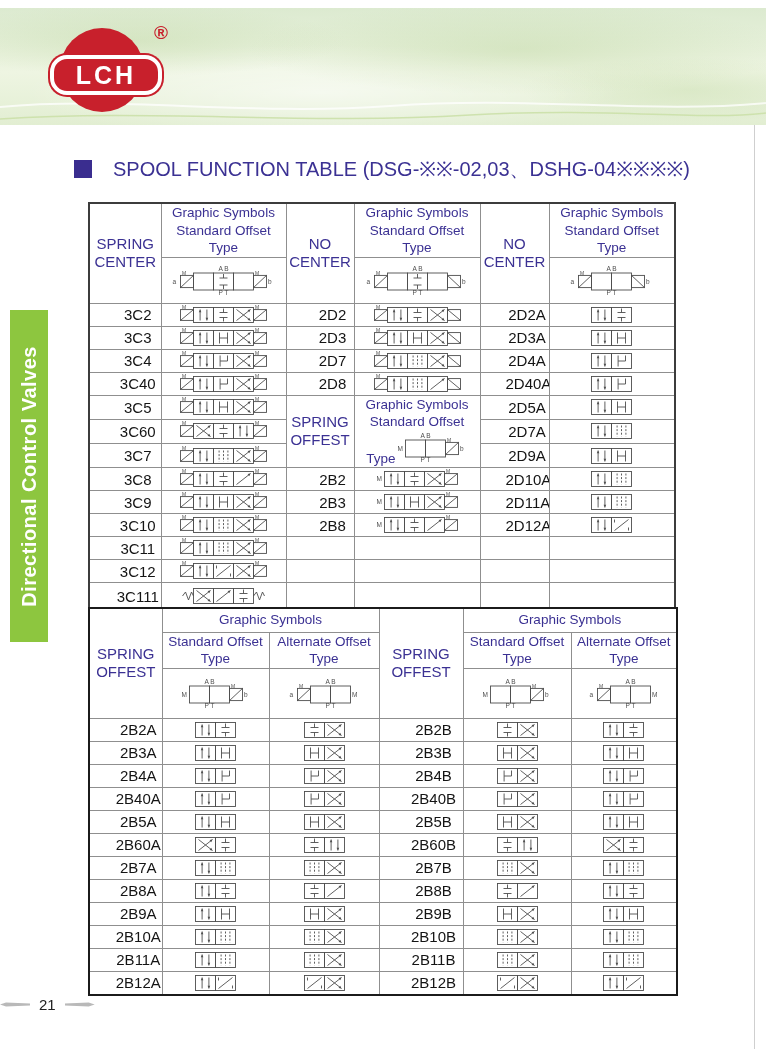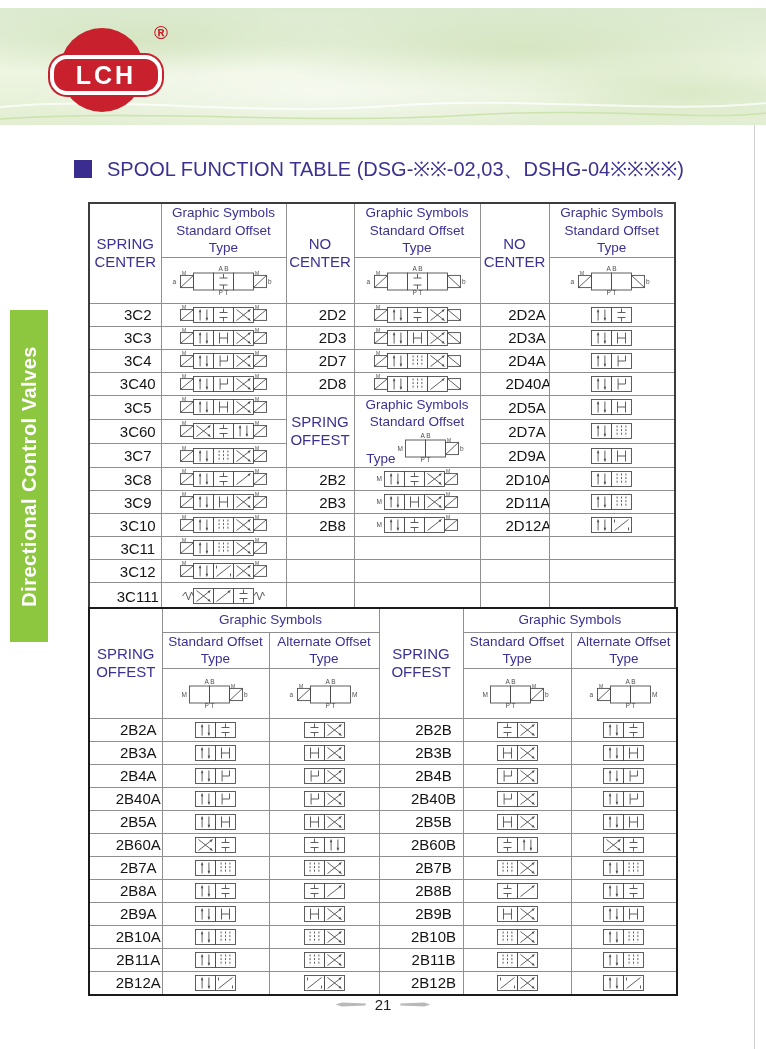--- a/index.html
+++ b/index.html
@@ -26,21 +26,21 @@
     display:flex;align-items:center;justify-content:center;
   }
   .logo-text{color:#ffffff;font-weight:bold;font-size:25px;letter-spacing:3px;line-height:1;}
   .logo-reg{position:absolute;left:104px;top:0px;color:#c8202c;font-size:19px;font-weight:bold;}
   .main-title{
     position:absolute;left:203px;top:57px;font-size:31px;font-weight:bold;color:#76993f;
     letter-spacing:-0.5px;white-space:nowrap;
     text-shadow:1px 1px 0 #fff,-1px -1px 0 #fff,1px -1px 0 #fff,-1px 1px 0 #fff,2px 2px 4px rgba(255,255,255,.9);
   }
   
-  .section{position:absolute;left:74px;top:155px;display:flex;align-items:center;gap:15px;}
+  .section{position:absolute;left:74px;top:155px;display:flex;align-items:center;gap:21px;}
   .bullet{width:18px;height:18px;background:#3a2d8f;flex:0 0 auto;}
   .section-title{font-size:20px;color:#3b3193;white-space:nowrap;}
   
   .side-banner{
     position:absolute;left:10px;top:310px;width:38px;height:332px;background:#8dc63f;
     display:flex;align-items:center;justify-content:center;
   }
   .side-banner span{
     writing-mode:vertical-rl;transform:rotate(180deg);
     color:#ffffff;font-weight:bold;font-size:20px;white-space:nowrap;letter-spacing:.5px;
@@ -53,21 +53,21 @@
   .lbl{color:#3b3193;font-size:15px;line-height:1.25;}
   .ghead{color:#3b3193;font-size:13.5px;line-height:1.3;}
   .code{font-size:15px;color:#141414;padding-left:25px;}
   .symcell svg{display:block;margin:0 auto;}
   svg.sym line, svg.sym rect, svg.sym path, svg.sym polyline{stroke:#4d4d4d;stroke-width:0.9;fill:none;}
   svg.sym polygon{fill:#4d4d4d;stroke:none;}
   svg.sym text{fill:#4d4d4d;font-size:6.5px;font-family:"Liberation Sans",sans-serif;}
   svg.sym text.m{font-size:5px;}
   
   .pageno{
-    position:absolute;left:0;top:996px;width:766px;display:flex;align-items:center;justify-content:center;gap:9px;
+    position:absolute;left:0;top:996px;width:766px;display:flex;align-items:center;justify-content:flex-start;gap:9px;
     font-size:15px;color:#222;
   }
   .dash-l{width:30px;height:5px;background:#b9b9b9;clip-path:polygon(0 50%,20% 10%,100% 32%,100% 68%,20% 90%);}
   .dash-r{width:30px;height:5px;background:#b9b9b9;clip-path:polygon(100% 50%,80% 10%,0 32%,0 68%,80% 90%);}
   .page-edge{position:absolute;right:11px;top:125px;bottom:0;width:1px;background:#cfcfcf;}
 </style>
 </head>
 <body>
 
 <div class="banner">

